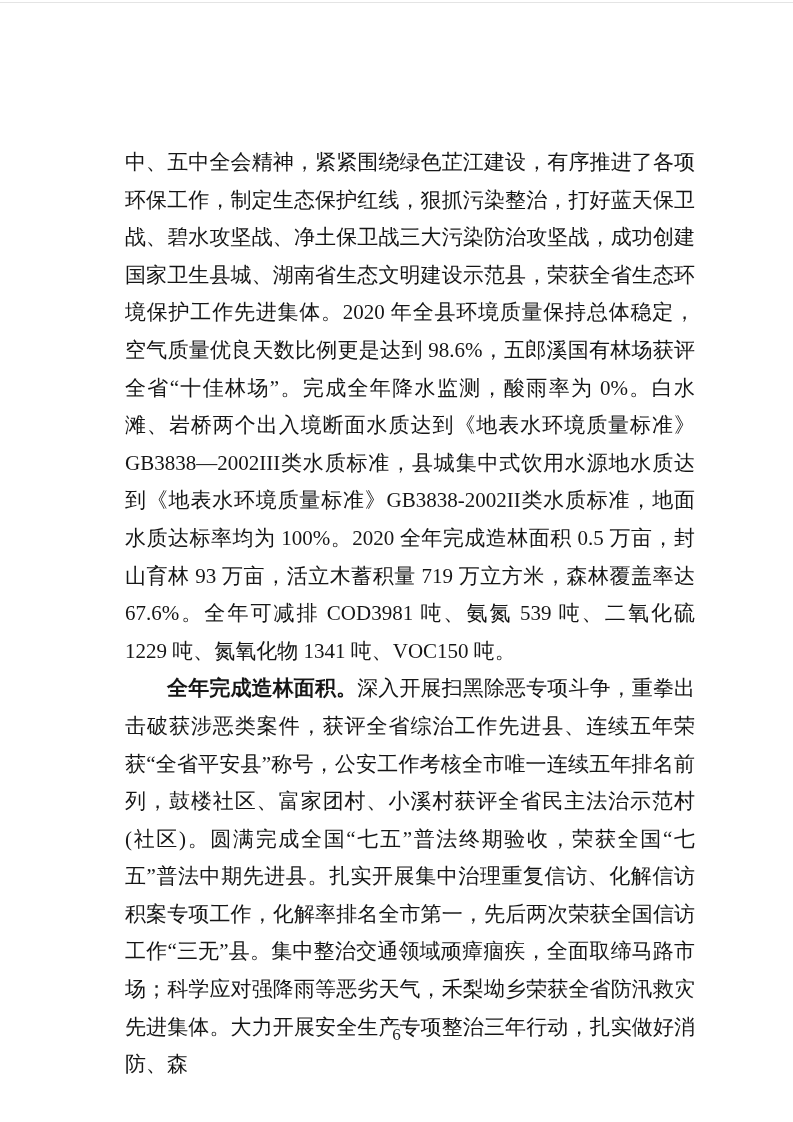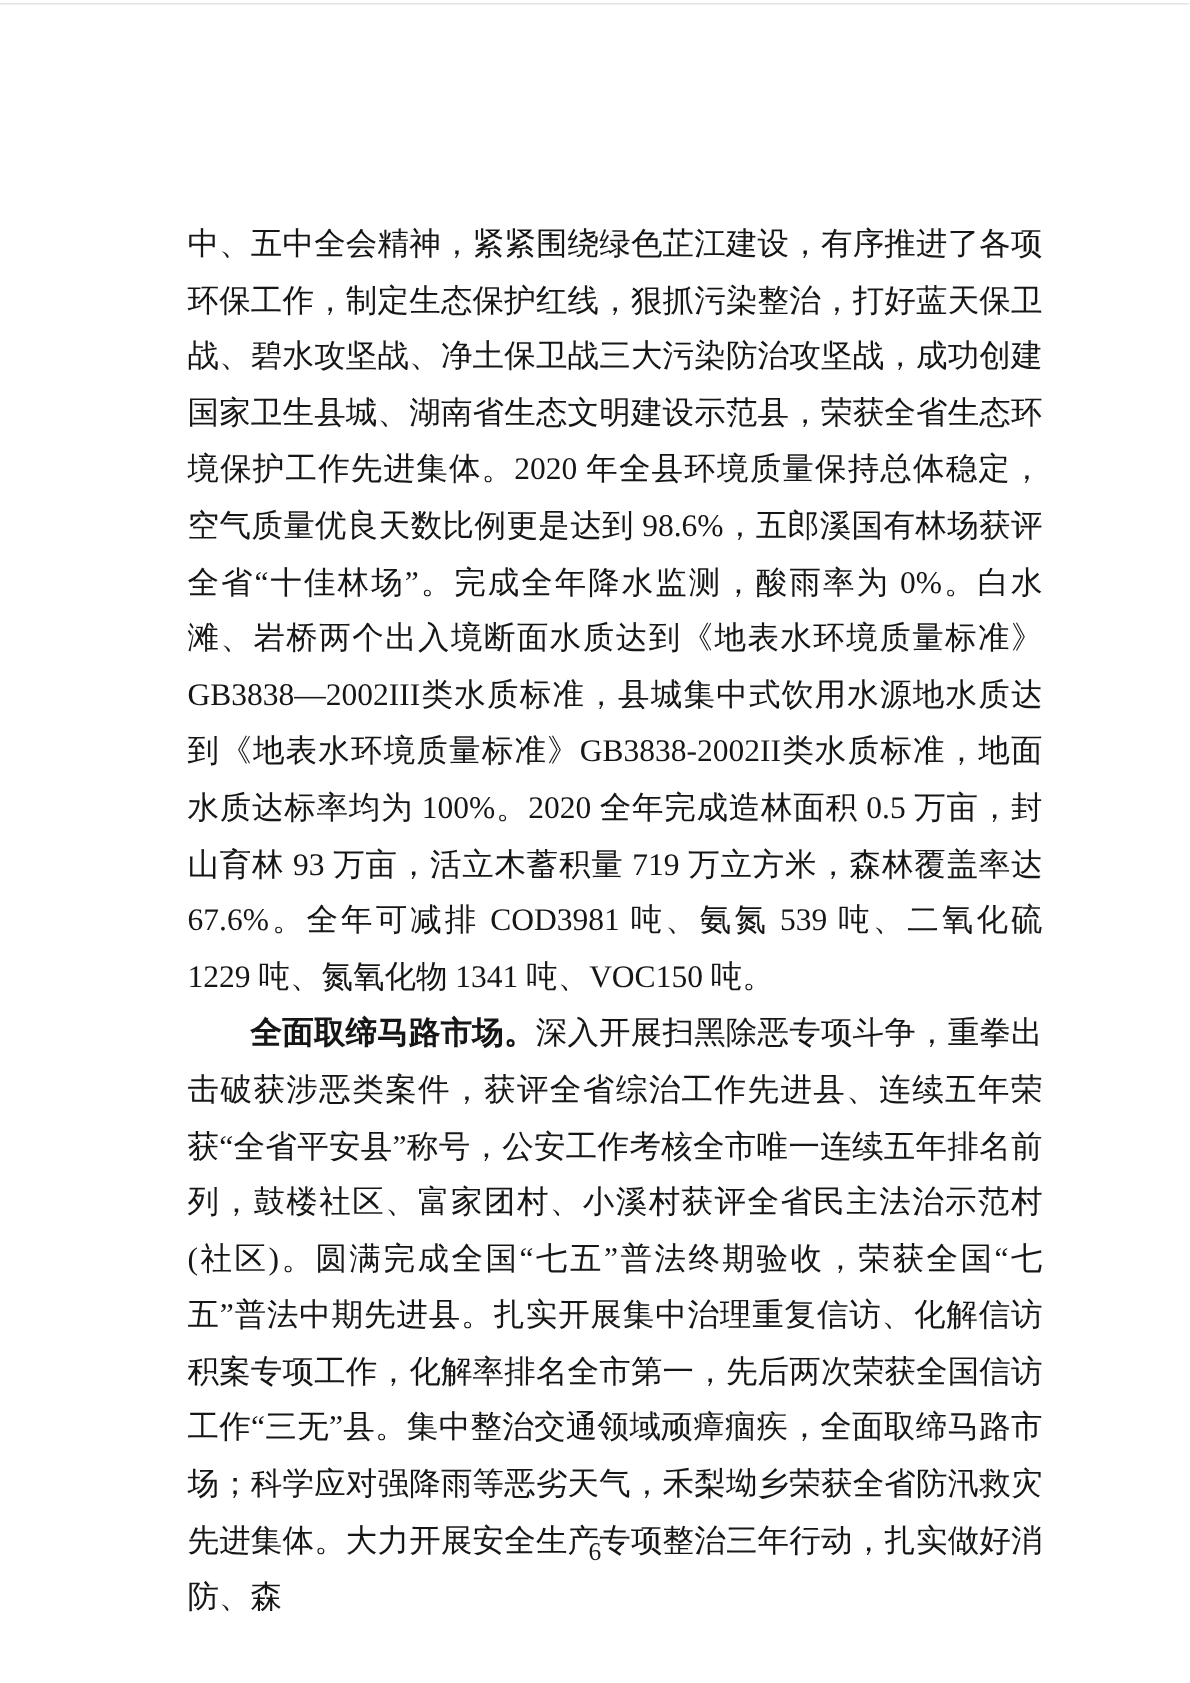--- a/index.html
+++ b/index.html
@@ -57,17 +57,17 @@
   }
 </style>
 </head>
 <body>
 
 <div class="doc-page">
   <div class="page-top-edge"></div>
 
   <div class="text-block">
     <p class="para no-indent"><b></b><span>中、五中全会精神，紧紧围绕绿色芷江建设，有序推进了各项环保工作，制定生态保护红线，狠抓污染整治，打好蓝天保卫战、碧水攻坚战、净土保卫战三大污染防治攻坚战，成功创建国家卫生县城、湖南省生态文明建设示范县，荣获全省生态环境保护工作先进集体。2020 年全县环境质量保持总体稳定，空气质量优良天数比例更是达到 98.6%，五郎溪国有林场获评全省“十佳林场”。完成全年降水监测，酸雨率为 0%。白水滩、岩桥两个出入境断面水质达到《地表水环境质量标准》GB3838—2002III类水质标准，县城集中式饮用水源地水质达到《地表水环境质量标准》GB3838-2002II类水质标准，地面水质达标率均为 100%。2020 全年完成造林面积 0.5 万亩，封山育林 93 万亩，活立木蓄积量 719 万立方米，森林覆盖率达 67.6%。全年可减排 COD3981 吨、氨氮 539 吨、二氧化硫 1229 吨、氮氧化物 1341 吨、VOC150 吨。</span></p>
-    <p class="para indent"><b>全面取缔马路市场。</b><span>深入开展扫黑除恶专项斗争，重拳出击破获涉恶类案件，获评全省综治工作先进县、连续五年荣获“全省平安县”称号，公安工作考核全市唯一连续五年排名前列，鼓楼社区、富家团村、小溪村获评全省民主法治示范村(社区)。圆满完成全国“七五”普法终期验收，荣获全国“七五”普法中期先进县。扎实开展集中治理重复信访、化解信访积案专项工作，化解率排名全市第一，先后两次荣获全国信访工作“三无”县。集中整治交通领域顽瘴痼疾，全面取缔马路市场；科学应对强降雨等恶劣天气，禾梨坳乡荣获全省防汛救灾先进集体。大力开展安全生产专项整治三年行动，扎实做好消防、森</span></p>
+    <p class="para indent"><b>全年完成造林面积。</b><span>深入开展扫黑除恶专项斗争，重拳出击破获涉恶类案件，获评全省综治工作先进县、连续五年荣获“全省平安县”称号，公安工作考核全市唯一连续五年排名前列，鼓楼社区、富家团村、小溪村获评全省民主法治示范村(社区)。圆满完成全国“七五”普法终期验收，荣获全国“七五”普法中期先进县。扎实开展集中治理重复信访、化解信访积案专项工作，化解率排名全市第一，先后两次荣获全国信访工作“三无”县。集中整治交通领域顽瘴痼疾，全面取缔马路市场；科学应对强降雨等恶劣天气，禾梨坳乡荣获全省防汛救灾先进集体。大力开展安全生产专项整治三年行动，扎实做好消防、森</span></p>
   </div>
 
   <div class="page-number">6</div>
 </div>
 
 </body></html>

